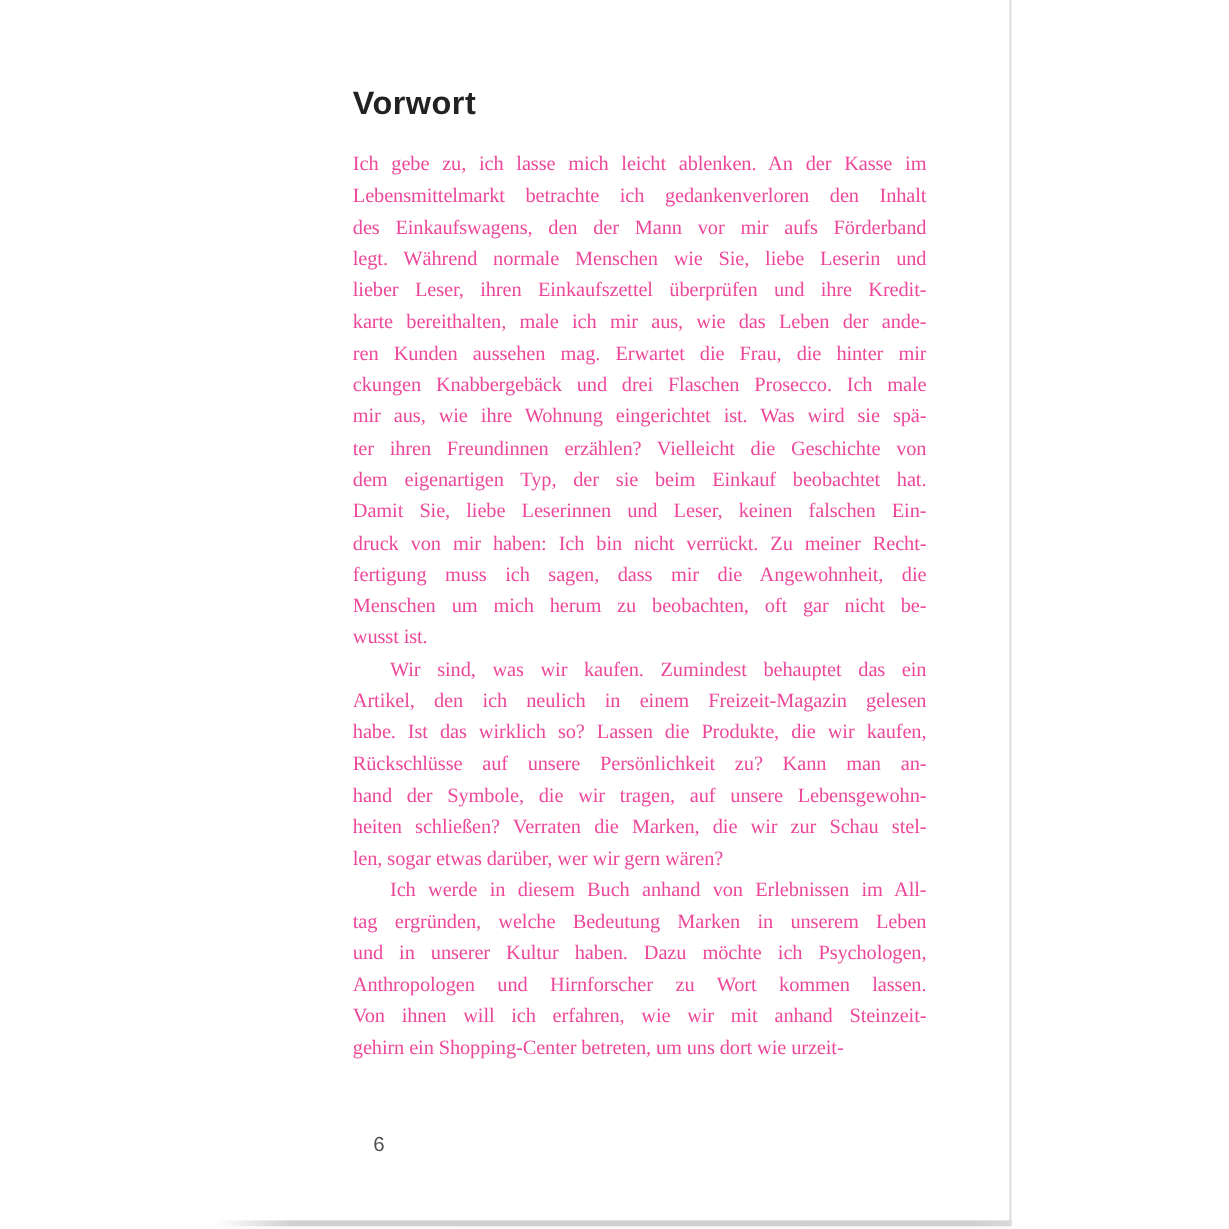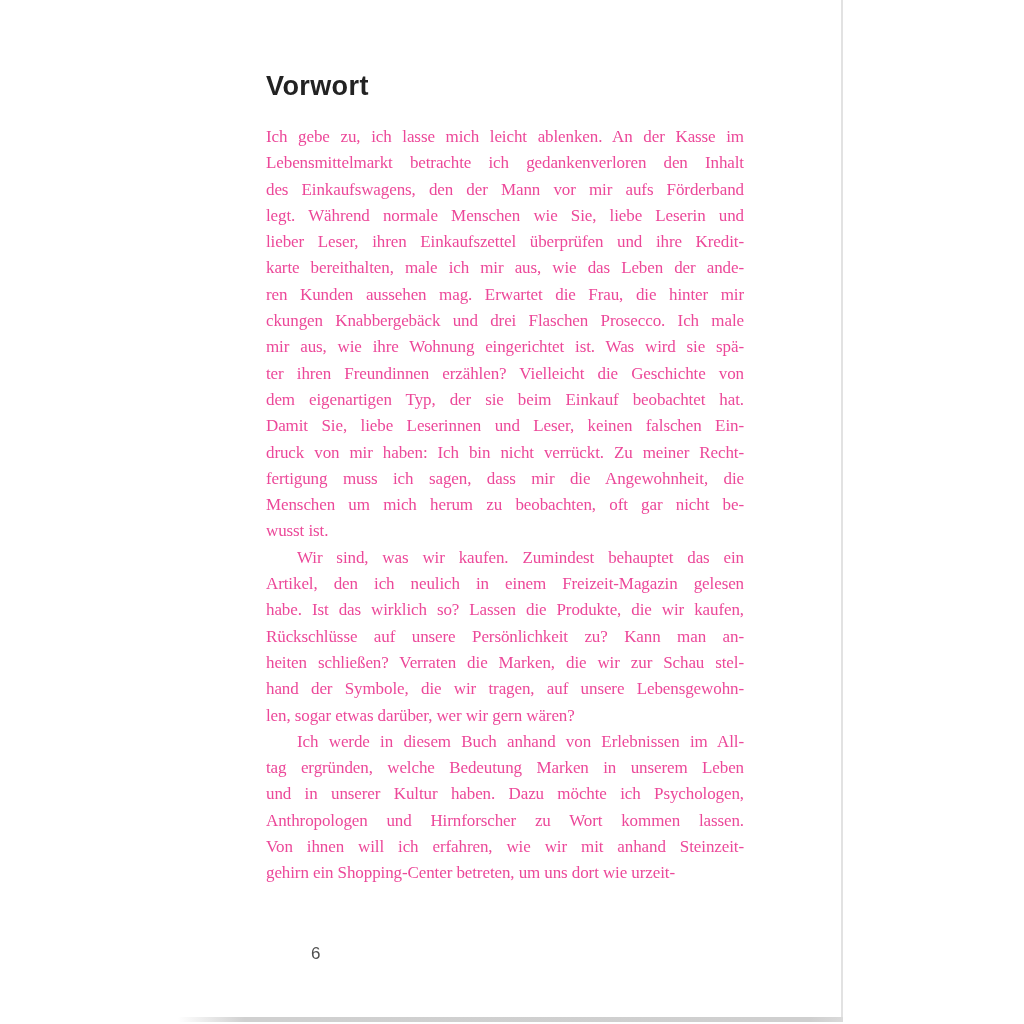--- a/index.html
+++ b/index.html
@@ -12,21 +12,21 @@
     font-family: "Liberation Serif", serif;
   }
   .page {
     position: relative;
     width: 1024px;
     height: 1024px;
     background: #ffffff;
   }
   .content {
     position: absolute;
-    left: 266px;
+    left: 294px;
     top: 70px;
     width: 478px;
   }
   .title {
     font-family: "Liberation Sans", sans-serif;
     font-weight: 700;
     font-size: 27px;
     line-height: 32px;
     letter-spacing: 0.4px;
     color: #222222;
@@ -94,22 +94,22 @@
         <div class="line">dem eigenartigen Typ, der sie beim Einkauf beobachtet hat.</div>
         <div class="line">Damit Sie, liebe Leserinnen und Leser, keinen falschen Ein-</div>
         <div class="line">druck von mir haben: Ich bin nicht verrückt. Zu meiner Recht-</div>
         <div class="line">fertigung muss ich sagen, dass mir die Angewohnheit, die</div>
         <div class="line">Menschen um mich herum zu beobachten, oft gar nicht be-</div>
         <div class="line last">wusst ist.</div>
         <div class="line indent">Wir sind, was wir kaufen. Zumindest behauptet das ein</div>
         <div class="line">Artikel, den ich neulich in einem Freizeit-Magazin gelesen</div>
         <div class="line">habe. Ist das wirklich so? Lassen die Produkte, die wir kaufen,</div>
         <div class="line">Rückschlüsse auf unsere Persönlichkeit zu? Kann man an-</div>
+        <div class="line">hand der Symbole, die wir tragen, auf unsere Lebensgewohn-</div>
         <div class="line">heiten schließen? Verraten die Marken, die wir zur Schau stel-</div>
-        <div class="line">hand der Symbole, die wir tragen, auf unsere Lebensgewohn-</div>
         <div class="line last">len, sogar etwas darüber, wer wir gern wären?</div>
         <div class="line indent">Ich werde in diesem Buch anhand von Erlebnissen im All-</div>
         <div class="line">tag ergründen, welche Bedeutung Marken in unserem Leben</div>
         <div class="line">und in unserer Kultur haben. Dazu möchte ich Psychologen,</div>
         <div class="line">Anthropologen und Hirnforscher zu Wort kommen lassen.</div>
         <div class="line">Von ihnen will ich erfahren, wie wir mit anhand Steinzeit-</div>
         <div class="line last">gehirn ein Shopping-Center betreten, um uns dort wie urzeit-</div>
       </div>
   </div>
   <div class="pagenum">6</div>

